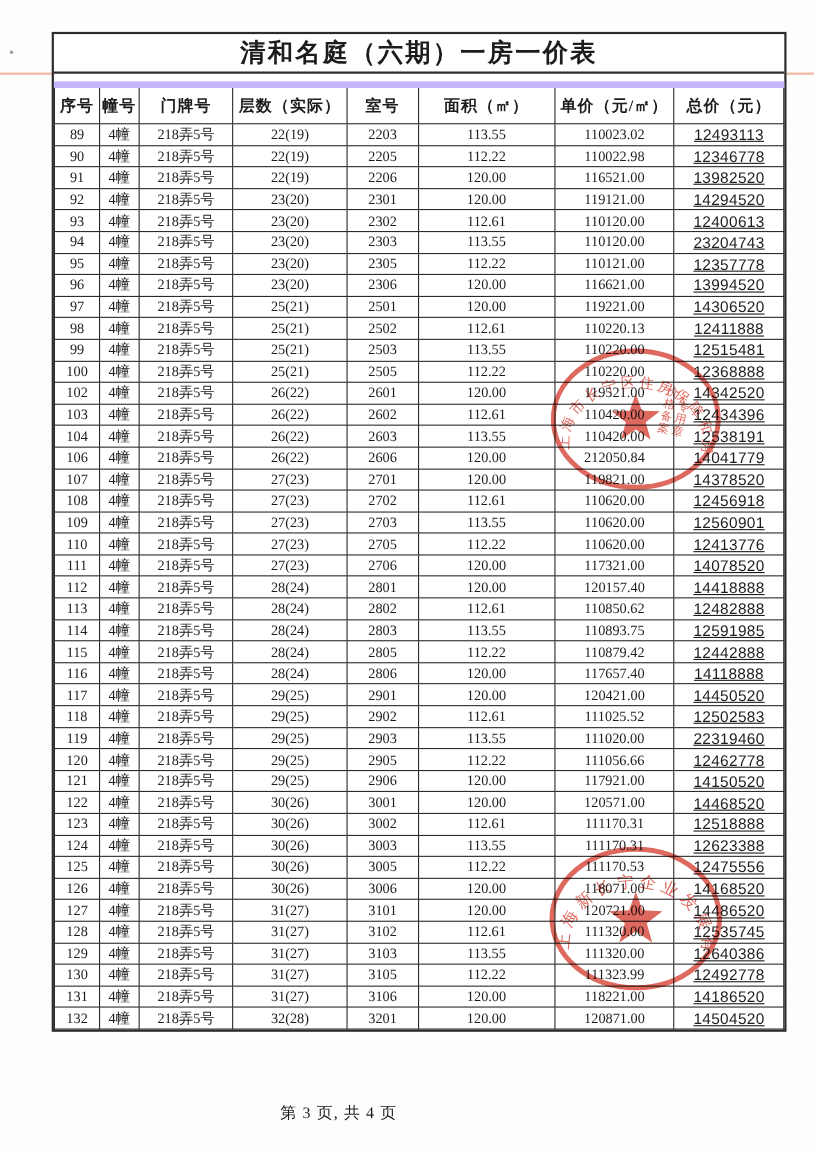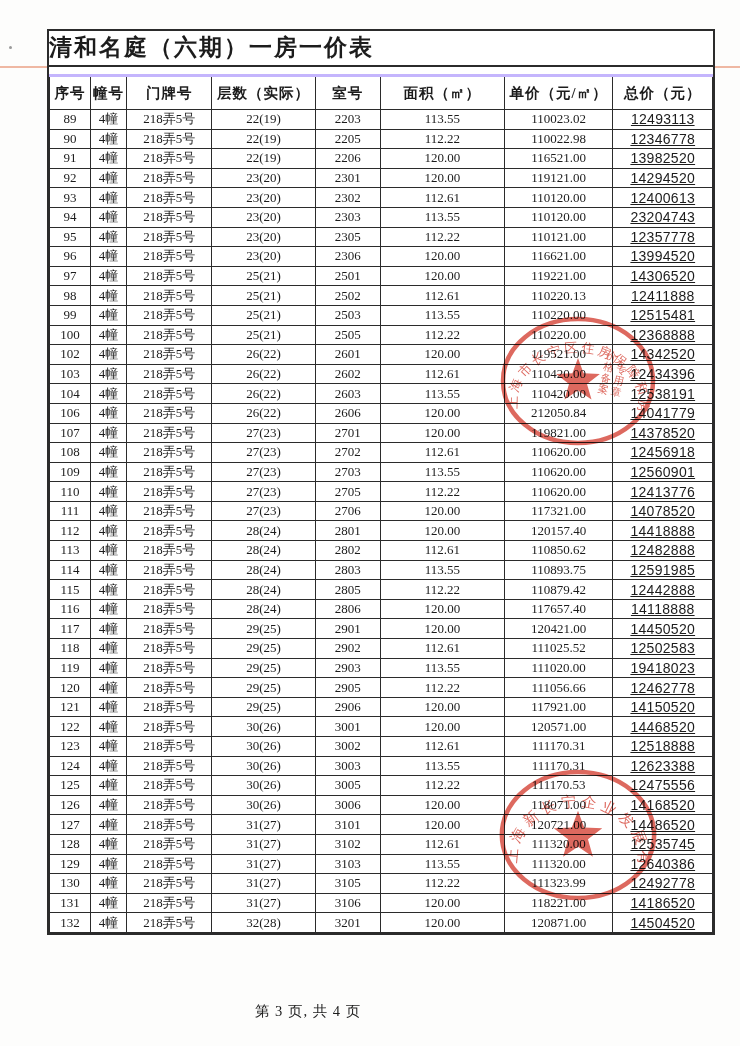--- a/index.html
+++ b/index.html
@@ -12,28 +12,28 @@
   .scan-page{position:absolute;inset:0;background:#fdfdfc;}
   
   .artifact-line{position:absolute;left:0;top:66px;width:740px;height:2px;background:rgba(228,128,90,.55);}
   .speck{position:absolute;left:9px;top:46px;width:3px;height:3px;background:#9a9a9a;border-radius:50%;}
 
   .doc-table-wrap{
     position:absolute;left:47px;top:29px;width:668px;
     border:2px solid #2b2b2b;background:#fff;box-sizing:border-box;
   }
   .doc-title{
-    height:34px;line-height:34px;text-align:left;
+    height:34px;line-height:34px;text-align:center;
     font-size:23px;font-weight:bold;letter-spacing:2px;
     border-bottom:2px solid #2b2b2b;
   }
   .title-gap{height:7px;}
   table.price-table{
     border-collapse:collapse;width:100%;table-layout:fixed;
-    border-top:3px solid #c4b5fd;
+    border-top:6px solid #c4b5fd;
   }
   .price-table th,.price-table td{
     border:1px solid #2b2b2b;text-align:center;vertical-align:middle;
     padding:0 1px;overflow:hidden;white-space:nowrap;
   }
   .price-table th{height:32px;font-size:14.5px;font-weight:600;letter-spacing:1px;}
   .price-table td{height:18.6px;font-size:13px;}
   .price-table td.col-total{
     font-family:"Liberation Sans","DejaVu Sans",sans-serif;
     font-size:14px;letter-spacing:.3px;text-decoration:underline;
@@ -362,21 +362,21 @@
             <td class="col-total">12502583</td>
           </tr>
           <tr>
             <td>119</td>
             <td>4幢</td>
             <td>218弄5号</td>
             <td>29(25)</td>
             <td>2903</td>
             <td>113.55</td>
             <td>111020.00</td>
-            <td class="col-total">19418023</td>
+            <td class="col-total">22319460</td>
           </tr>
           <tr>
             <td>120</td>
             <td>4幢</td>
             <td>218弄5号</td>
             <td>29(25)</td>
             <td>2905</td>
             <td>112.22</td>
             <td>111056.66</td>
             <td class="col-total">12462778</td>

